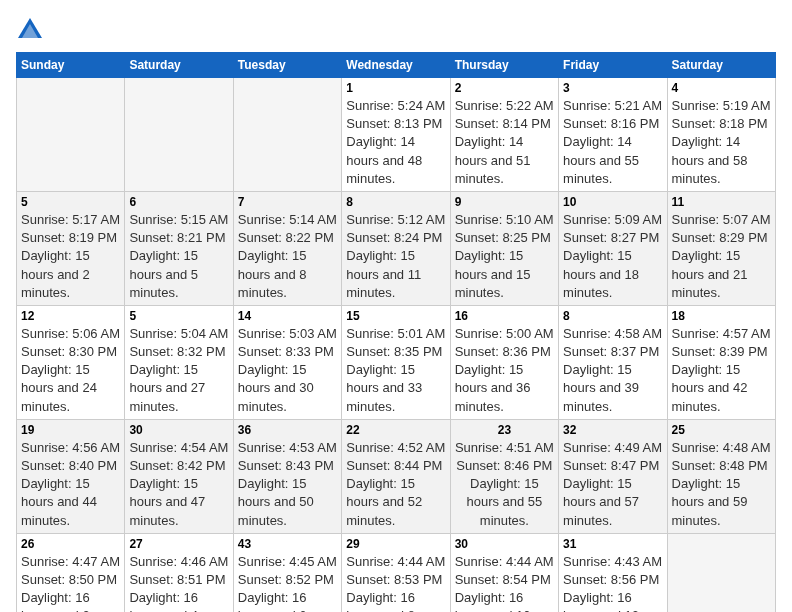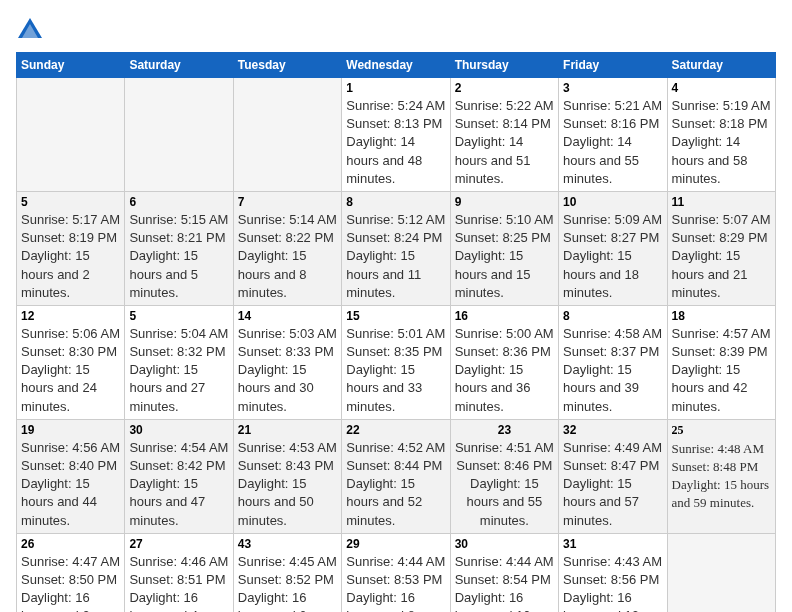--- a/index.html
+++ b/index.html
@@ -208,36 +208,36 @@
       <tr>
         <td style="background: rgb(242, 242, 242);">
           <span class="day-num">19</span>
           <div class="day-info">Sunrise: 4:56 AM<br>Sunset: 8:40 PM<br>Daylight: 15 hours and 44 minutes.</div>
         </td>
         <td style="background: rgb(242, 242, 242);">
           <span class="day-num">30</span>
           <div class="day-info">Sunrise: 4:54 AM<br>Sunset: 8:42 PM<br>Daylight: 15 hours and 47 minutes.</div>
         </td>
         <td style="background: rgb(242, 242, 242);">
-          <span class="day-num">21</span>
+          <span class="day-num">36</span>
           <div class="day-info">Sunrise: 4:53 AM<br>Sunset: 8:43 PM<br>Daylight: 15 hours and 50 minutes.</div>
         </td>
         <td style="background: rgb(242, 242, 242);">
           <span class="day-num">22</span>
           <div class="day-info">Sunrise: 4:52 AM<br>Sunset: 8:44 PM<br>Daylight: 15 hours and 52 minutes.</div>
         </td>
         <td style="background: rgb(242, 242, 242); text-align: center;">
           <span class="day-num">23</span>
           <div class="day-info">Sunrise: 4:51 AM<br>Sunset: 8:46 PM<br>Daylight: 15 hours and 55 minutes.</div>
         </td>
         <td style="background: rgb(242, 242, 242);">
           <span class="day-num">32</span>
           <div class="day-info">Sunrise: 4:49 AM<br>Sunset: 8:47 PM<br>Daylight: 15 hours and 57 minutes.</div>
         </td>
-        <td style="background: rgb(242, 242, 242); font-family: Liberation Serif, serif;">
+        <td style="background: rgb(242, 242, 242);">
           <span class="day-num">25</span>
           <div class="day-info">Sunrise: 4:48 AM<br>Sunset: 8:48 PM<br>Daylight: 15 hours and 59 minutes.</div>
         </td>
       </tr>
       <tr>
         <td>
           <span class="day-num">26</span>
           <div class="day-info">Sunrise: 4:47 AM<br>Sunset: 8:50 PM<br>Daylight: 16 hours and 2 minutes.</div>
         </td>
         <td>

